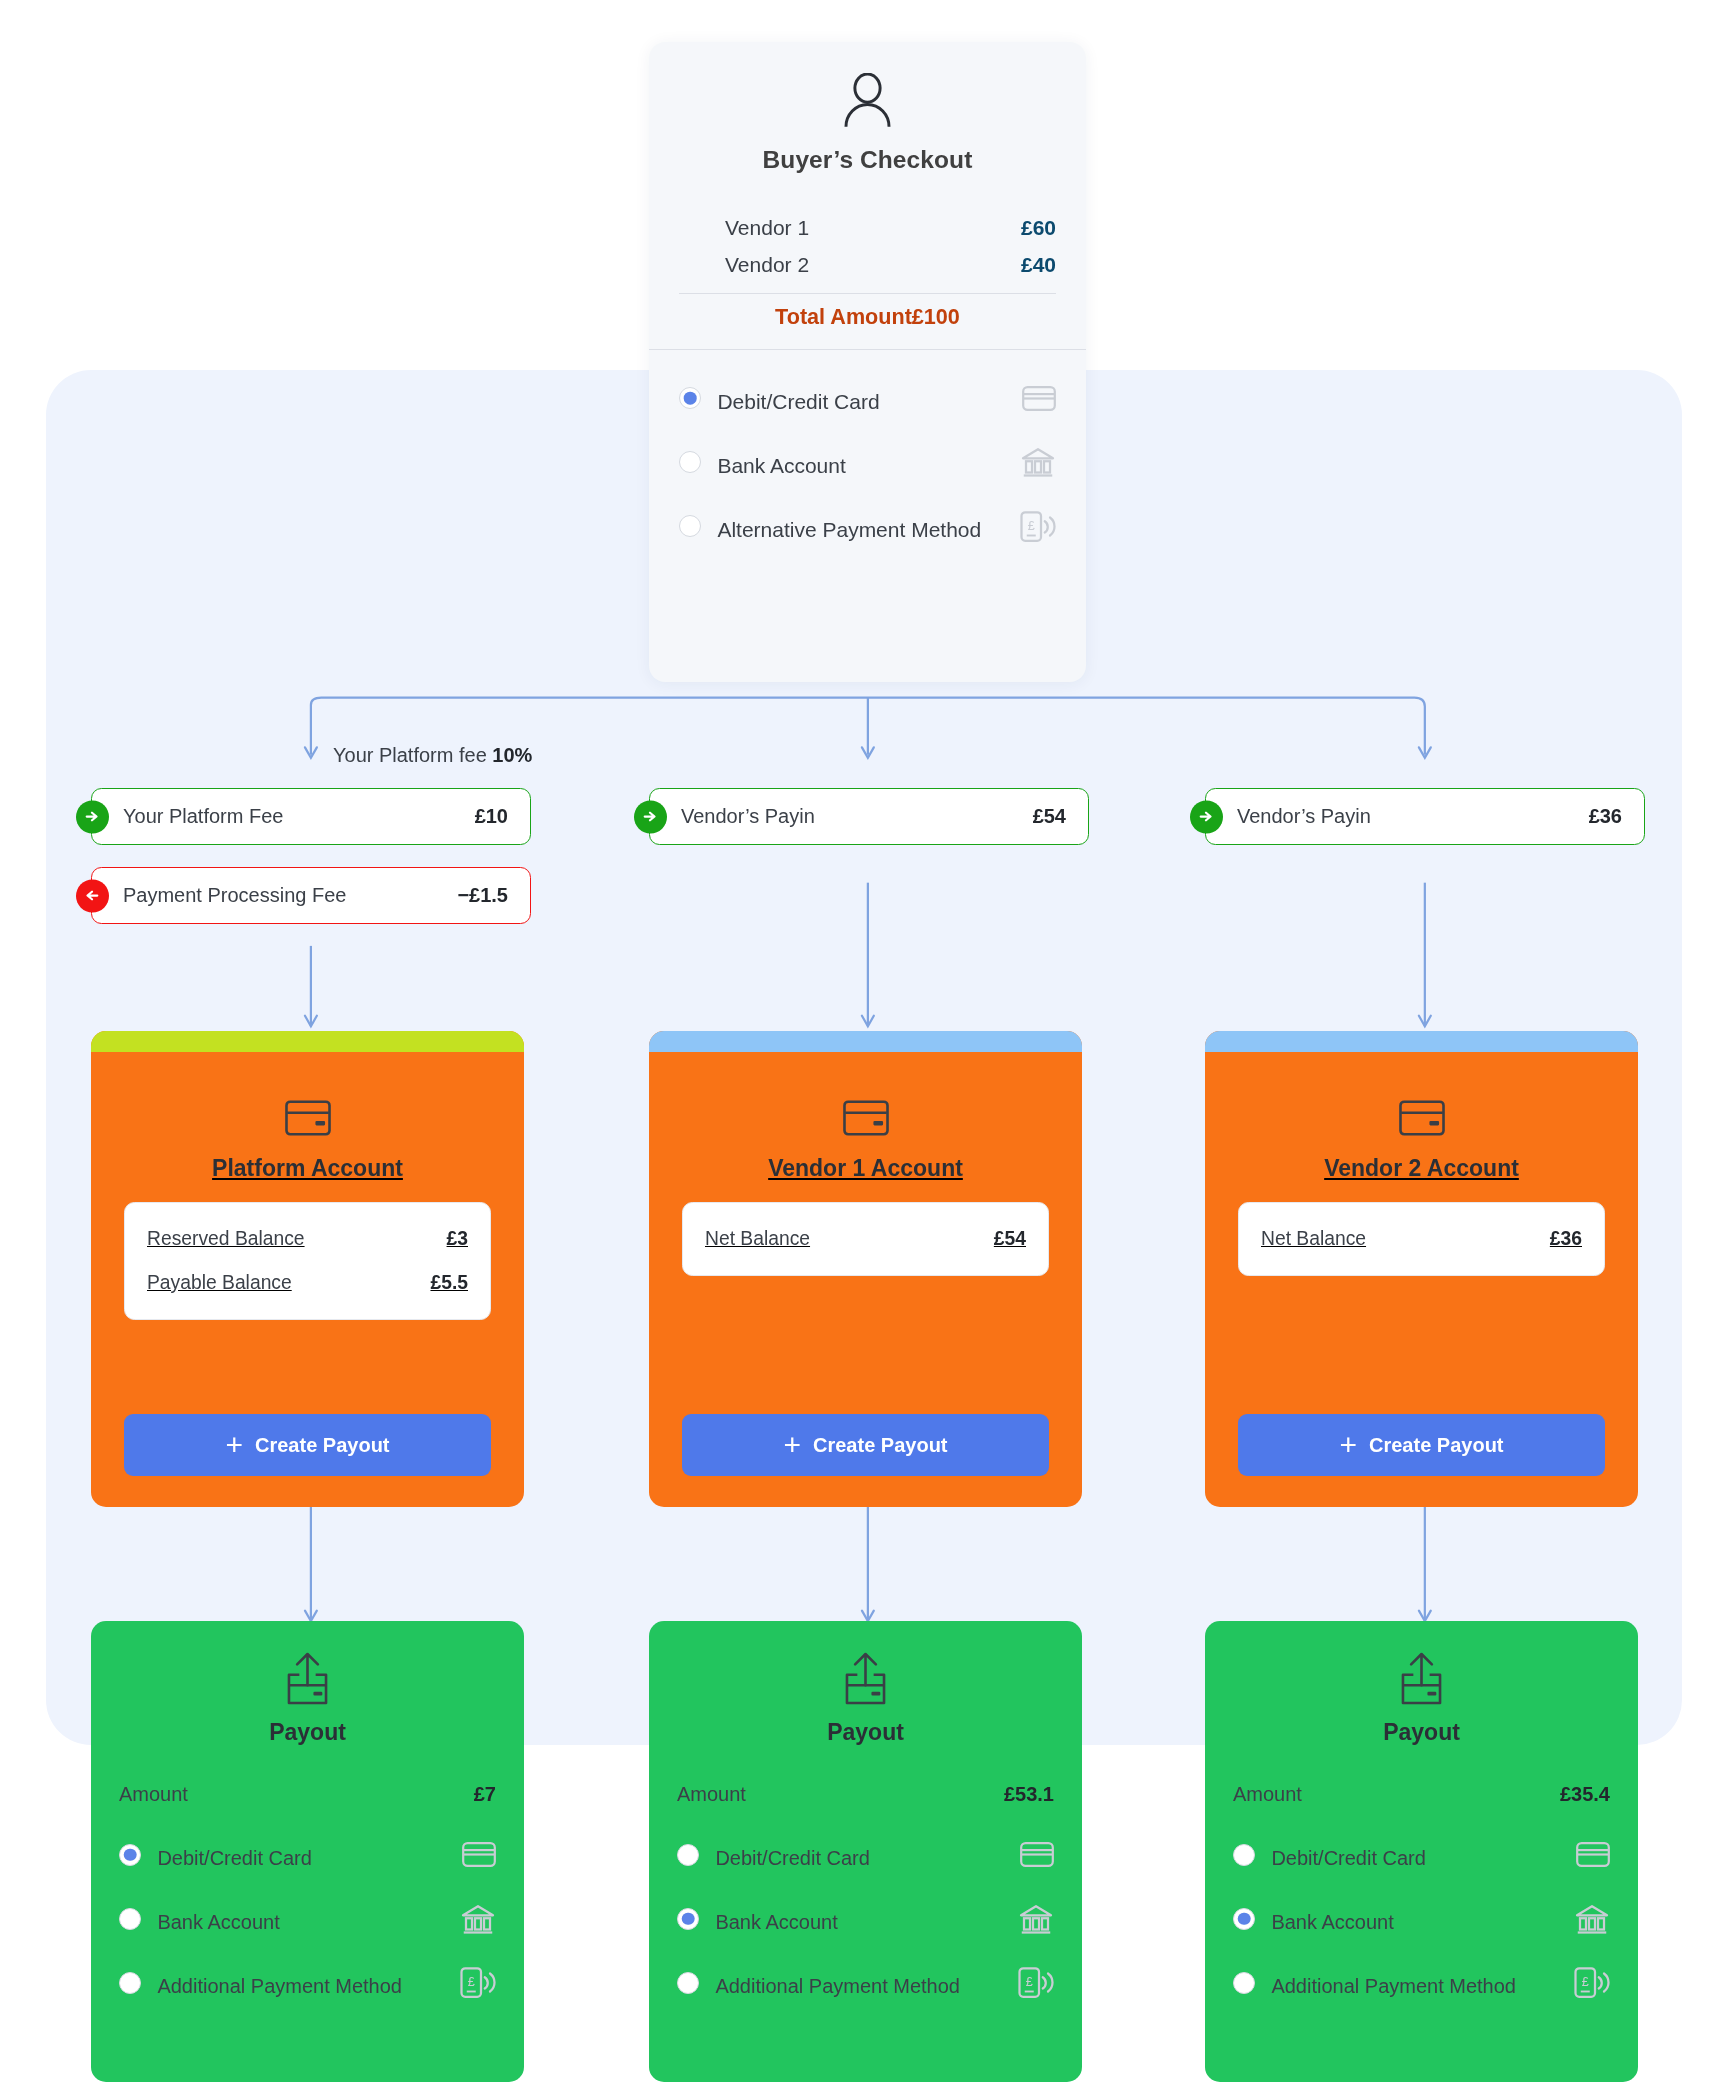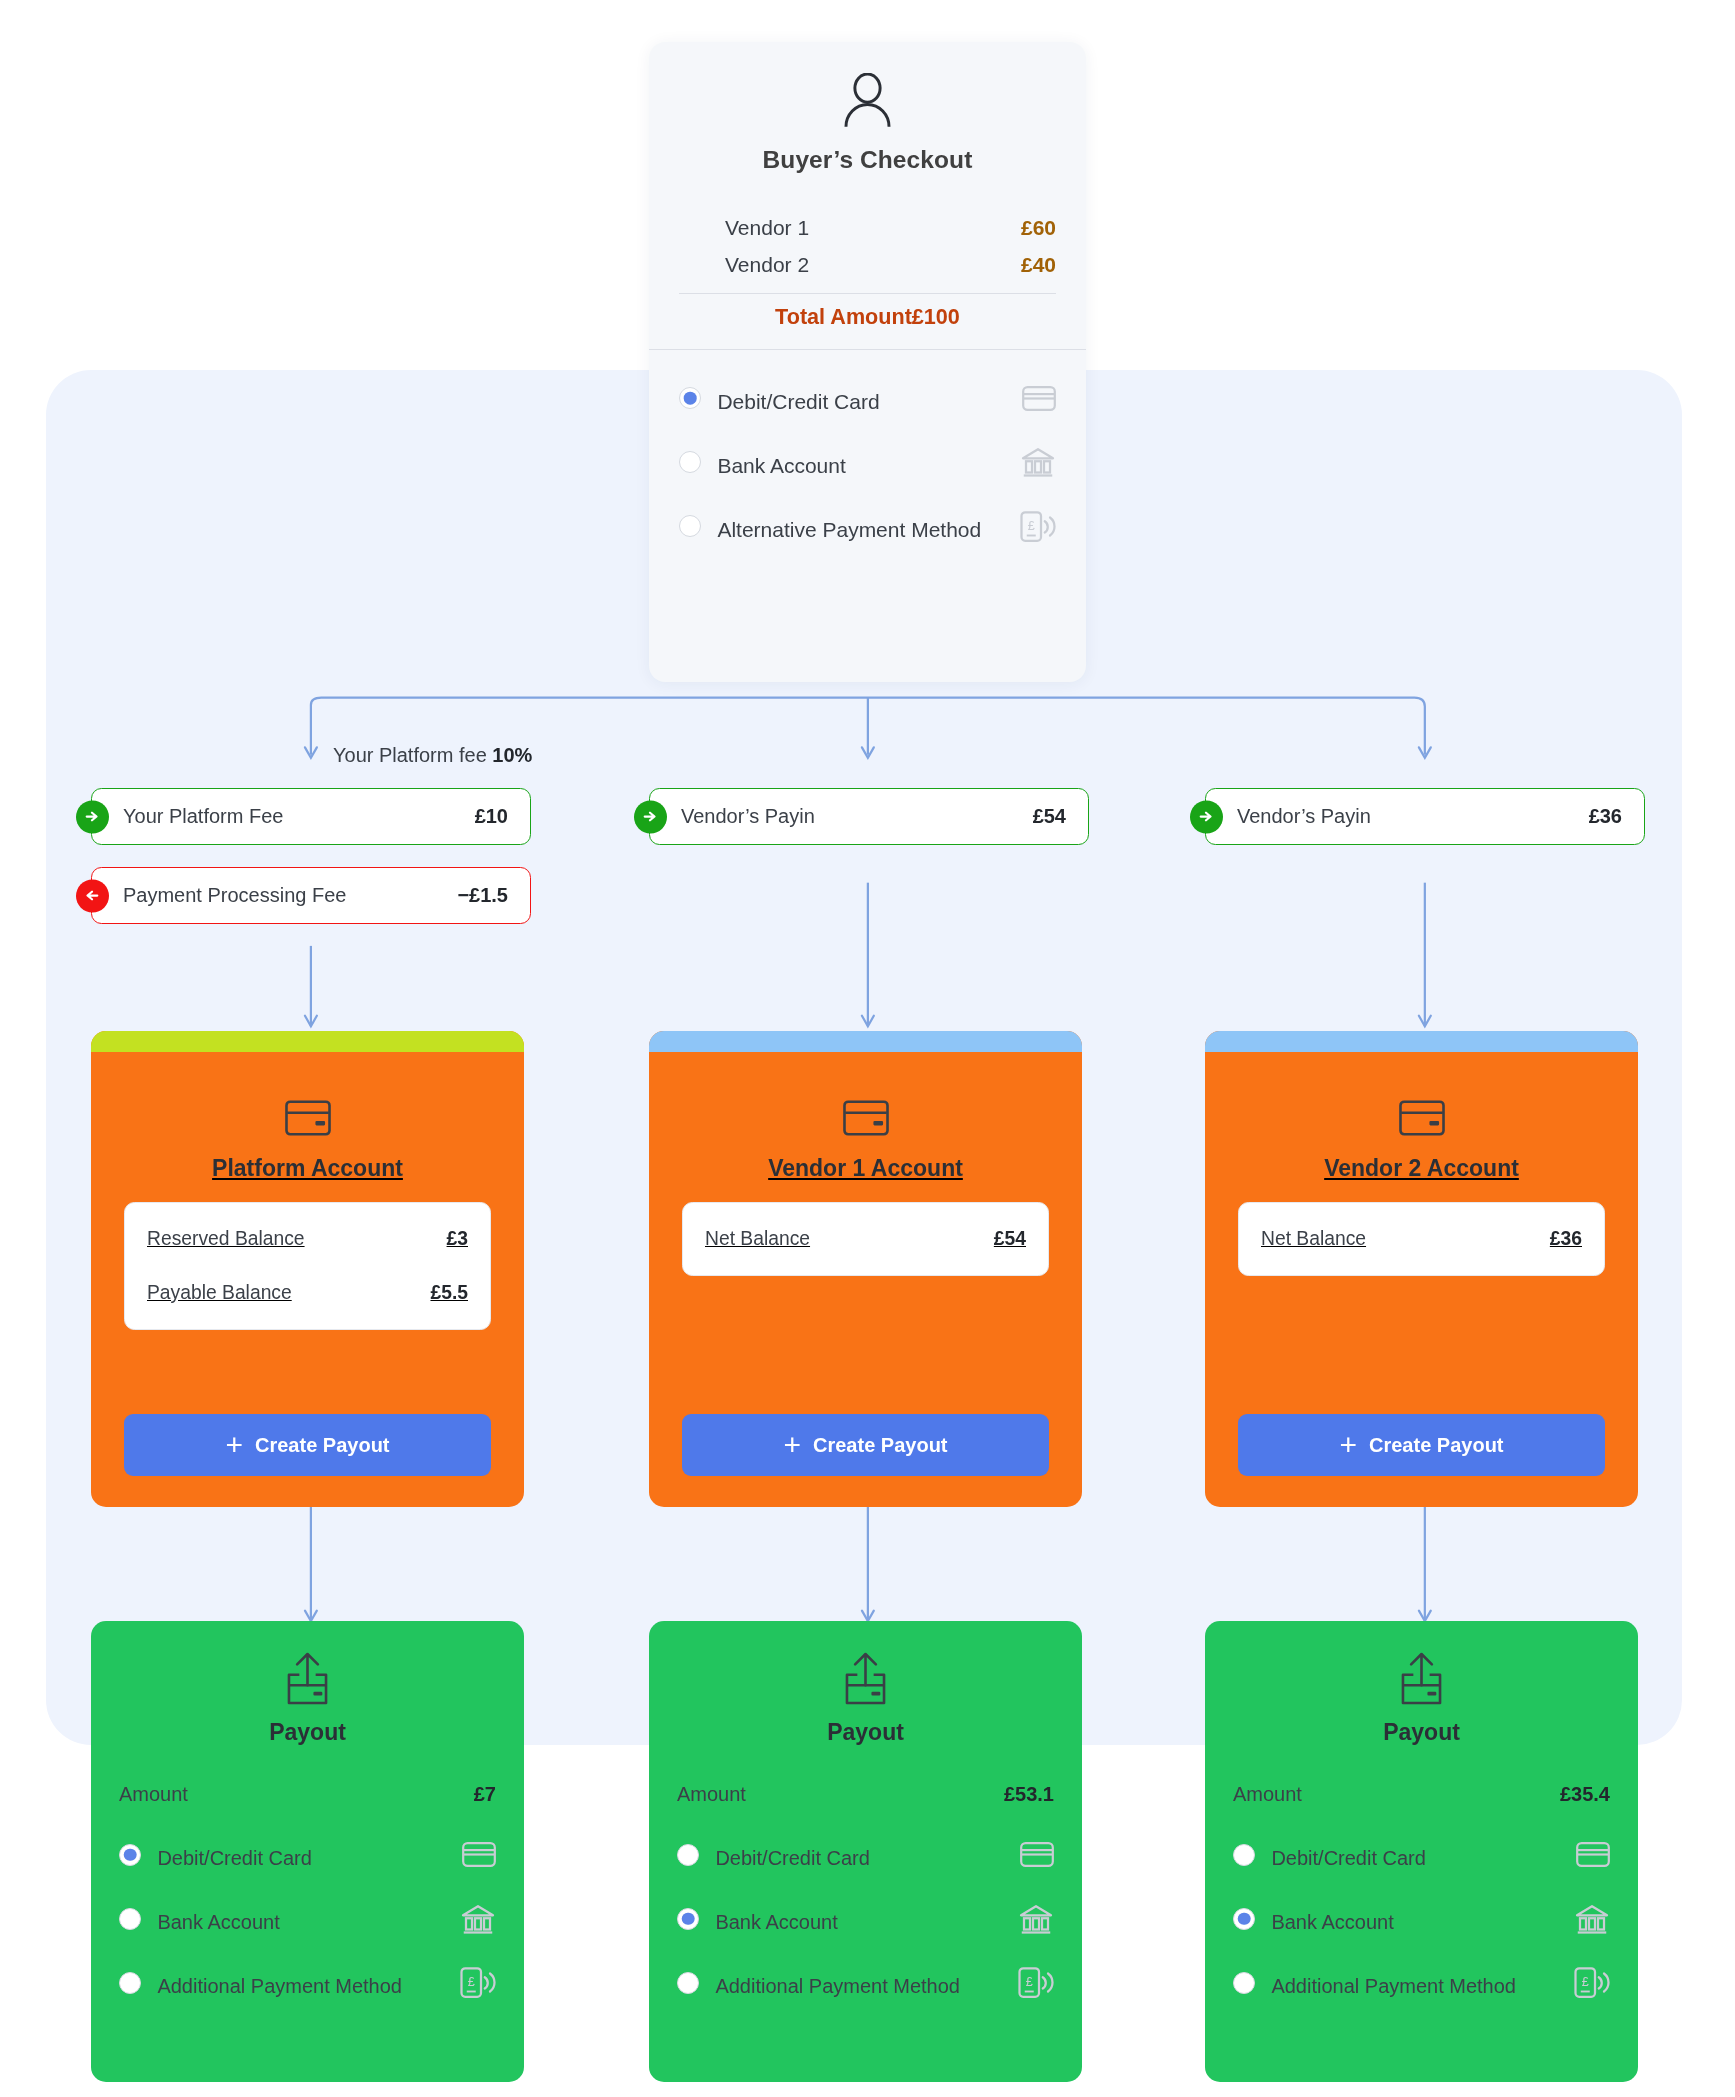--- a/index.html
+++ b/index.html
@@ -41,21 +41,21 @@
     color: #404040;
     margin-top: 19.3px;
     letter-spacing: 0.1px;
   }
   .line-items { margin-top: 36px; }
   .line-row {
     display: flex; justify-content: space-between; align-items: baseline;
     padding: 6px 0 6.7px 0;
     font-size: 21px; color: #3b4048; margin-left: 46px;
   }
-  .line-row .val { font-weight: bold; color: #a16207; }
+  .line-row .val { font-weight: bold; color: #0c4a6e; }
   .divider { height: 0.7px; background: #dcdfe6; margin: 9px 0 3px; }
   .total-row {
     display: flex; justify-content: center; align-items: baseline;
     padding: 7.4px 0 0 0;
     font-size: 21.6px; font-weight: bold; color: #c2410c;
   }
   .pm-divider { height: 0.7px; background: #dcdfe6; margin: 19.3px -30px 0; }
 
   .pm-list { margin-top: 16.4px; }
   .pm-row {
@@ -127,21 +127,21 @@
     margin-top: 19.3px;
     background: #fff; border: 0.7px solid #e6e9ef;
     border-radius: 10.4px;
     padding: 19.3px 22px;
   }
   .bal-row {
     display: flex; justify-content: space-between; align-items: flex-start;
     font-size: 19.3px; color: #3b4048;
     padding: 6px 0;
   }
-  .bal-row + .bal-row { margin-top: 20px; }
+  .bal-row + .bal-row { margin-top: 10px; }
   .bal-row .bv { font-weight: bold; color: #23272d; }
   .payout-btn {
     position: absolute; left: 33px; right: 33px; bottom: 31px;
     height: 62px; border: none; border-radius: 9px;
     background: #4f79ea; color: #fff;
     font-family: "Liberation Sans", sans-serif;
     font-size: 20px; font-weight: bold;
     display: flex; align-items: center; justify-content: center;
     gap: 12px; cursor: pointer;
   }

